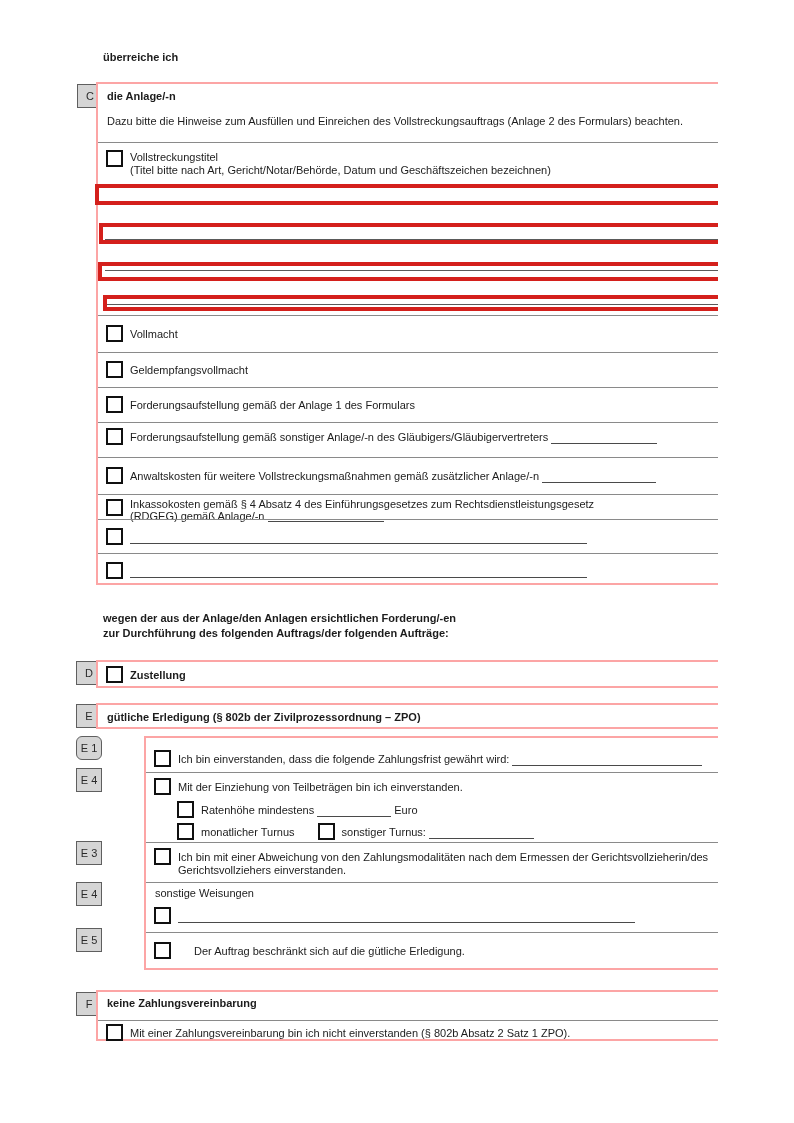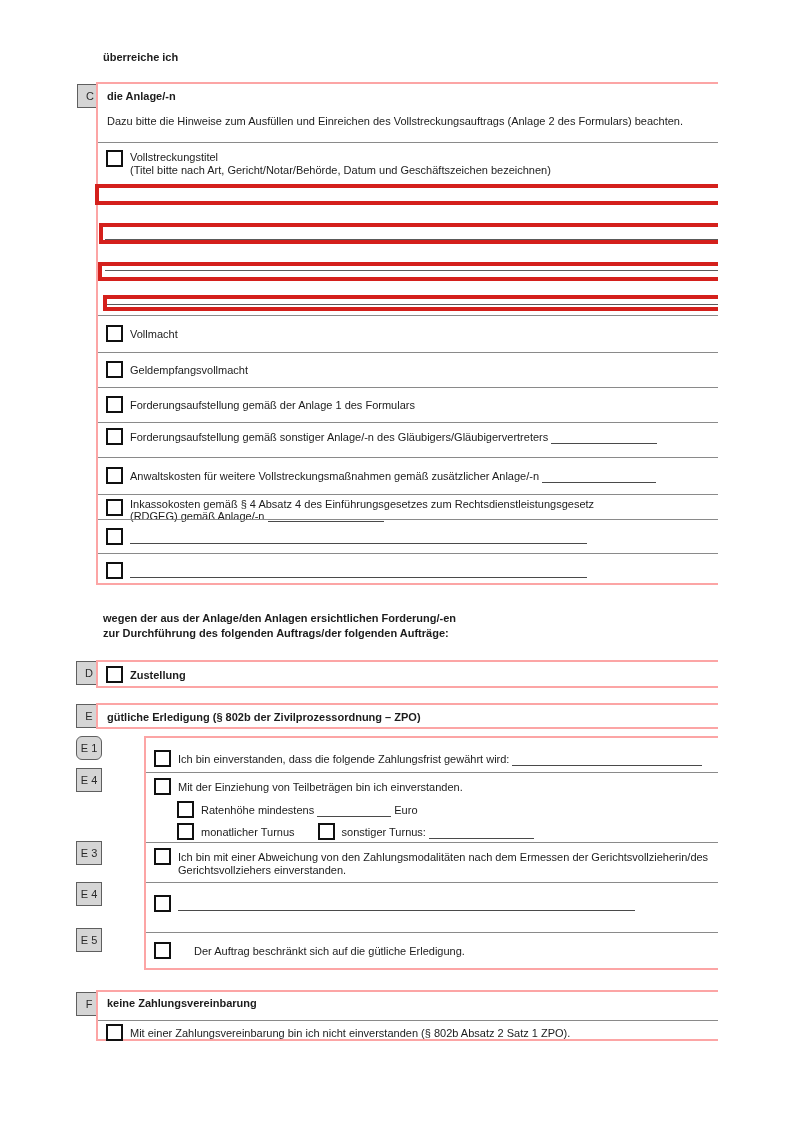--- a/index.html
+++ b/index.html
@@ -164,20 +164,21 @@
         <span class="lbl" style="padding-top:3px;">monatlicher Turnus</span>
         <span class="cb" style="margin-left:23px;"></span>
         <span class="lbl" style="padding-top:3px;white-space:nowrap;">
           <span>sonstiger Turnus:</span>
           <span class="uline" style="width:105px;"></span>
         </span>
       </div>
     </div>
 
     <div class="row divtop" style="top:144px;height:50px;padding-top:4px;">
+      <div style="padding-left:1px;">sonstige Weisungen</div>
       <div class="cbrow" style="margin-top:8px;">
         <span class="cb"></span>
         <span class="uline" style="width:457px;margin-left:7px;height:15px;"></span>
       </div>
     </div>
 
     <div class="row divtop cbrow" style="top:194px;height:40px;padding-top:9px;">
       <span class="cb"></span>
       <span class="lbl" style="padding-top:3px;padding-left:16px;">Der Auftrag beschränkt sich auf die gütliche Erledigung.</span>
     </div>

